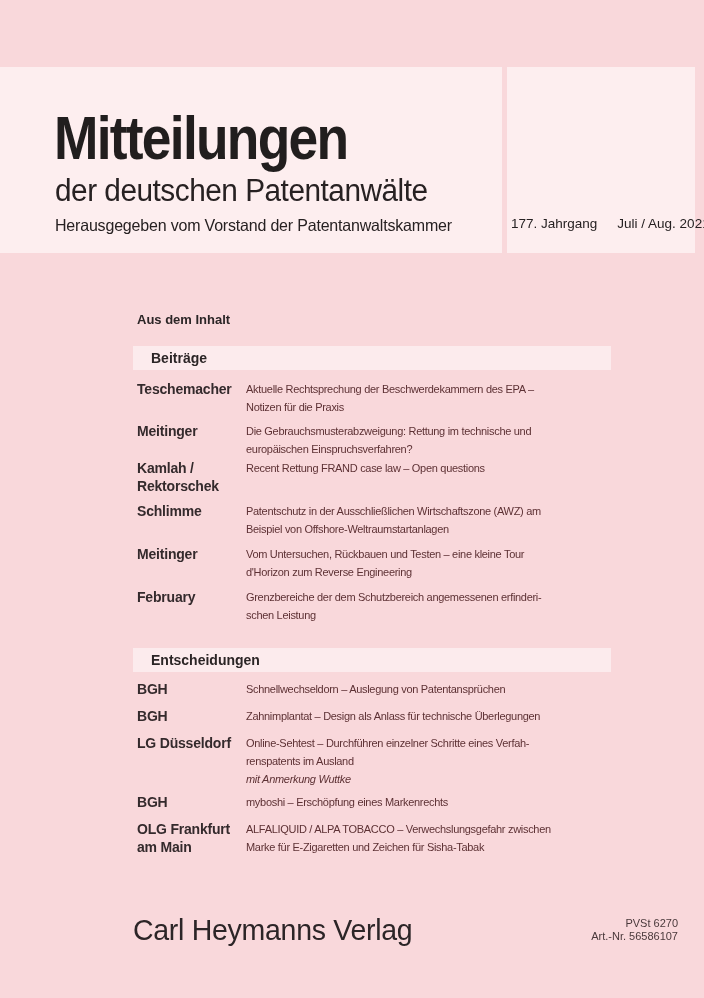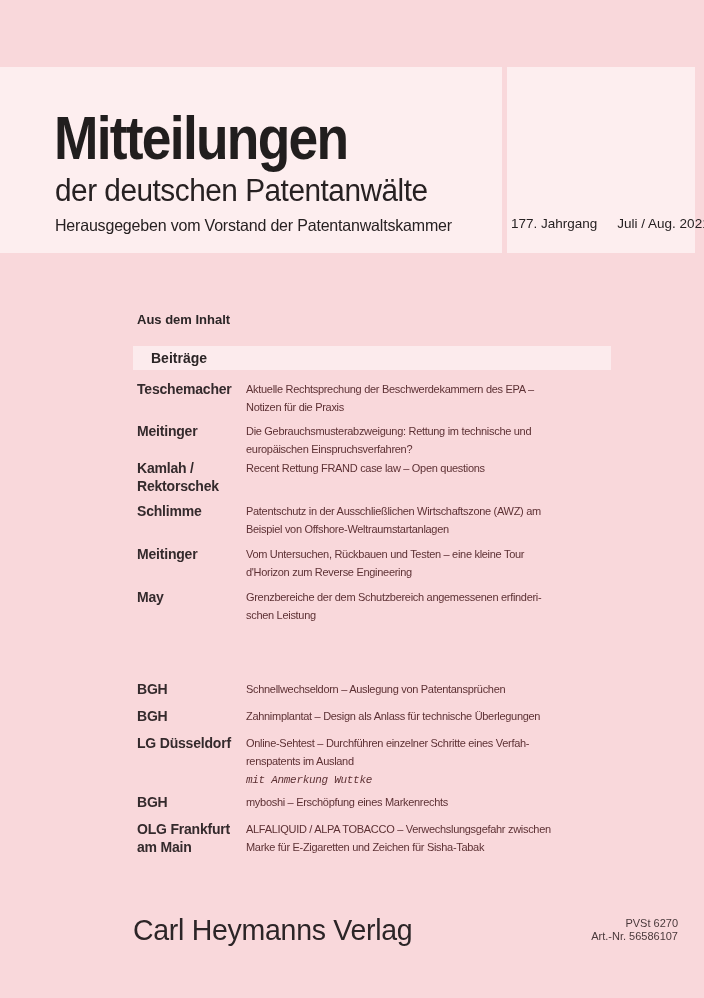--- a/index.html
+++ b/index.html
@@ -65,21 +65,21 @@
   .toc-row .author{
     position:absolute;left:4px;top:0;width:106px;
     font-size:14px;font-weight:bold;line-height:18px;color:#342a2c;
     white-space:pre;letter-spacing:-0.2px;
   }
   .toc-row .desc{
     position:absolute;left:113px;top:0;width:372px;
     font-size:11px;line-height:18px;color:#5d3134;
     white-space:pre;letter-spacing:-0.3px;
   }
-  .toc-row .note{font-style:italic;white-space:pre;font-family:Liberation Mono, monospace;}
+  .toc-row .note{font-style:italic;white-space:pre;}
 
   .row-b1{top:380px;} .row-b2{top:422px;} .row-b3{top:459px;}
   .row-b4{top:502px;} .row-b5{top:545px;} .row-b6{top:588px;}
   .row-e1{top:680px;} .row-e2{top:707px;} .row-e3{top:734px;}
   .row-e4{top:793px;} .row-e5{top:820px;}
 
   
   .footer-publisher{
     position:absolute;left:133px;top:913px;
     font-size:30px;letter-spacing:-0.3px;color:#2c2527;
@@ -133,25 +133,28 @@
       <div class="author">Schlimme</div>
       <div class="desc">Patentschutz in der Ausschließlichen Wirtschaftszone (AWZ) am
 Beispiel von Offshore-Weltraumstartanlagen</div>
     </div>
     <div class="toc-row row-b5">
       <div class="author">Meitinger</div>
       <div class="desc">Vom Untersuchen, Rückbauen und Testen – eine kleine Tour
 d'Horizon zum Reverse Engineering</div>
     </div>
     <div class="toc-row row-b6">
-      <div class="author">May</div>
+      <div class="author">February</div>
       <div class="desc">Grenzbereiche der dem Schutzbereich angemessenen erfinderi-
 schen Leistung</div>
     </div>
 
+    <div class="section-bar bar-2">
+      <span class="label">Entscheidungen</span>
+    </div>
 
     <div class="toc-row row-e1">
       <div class="author">BGH</div>
       <div class="desc">Schnellwechseldorn – Auslegung von Patentansprüchen</div>
     </div>
     <div class="toc-row row-e2">
       <div class="author">BGH</div>
       <div class="desc">Zahnimplantat – Design als Anlass für technische Überlegungen</div>
     </div>
     <div class="toc-row row-e3">

